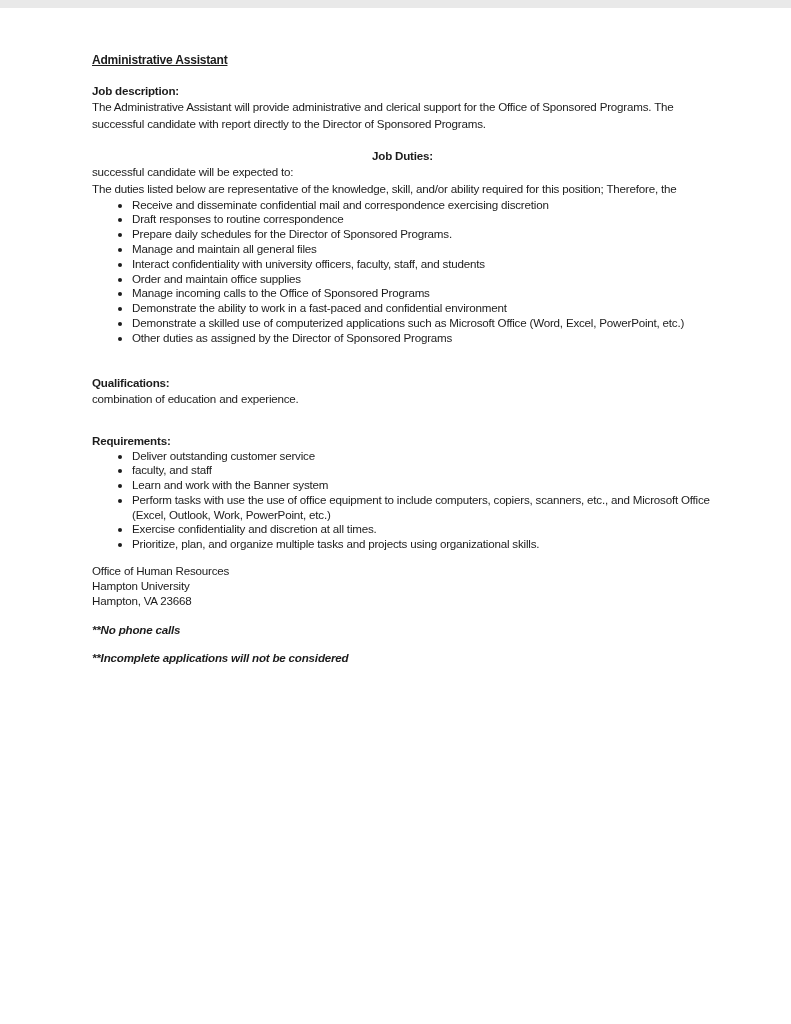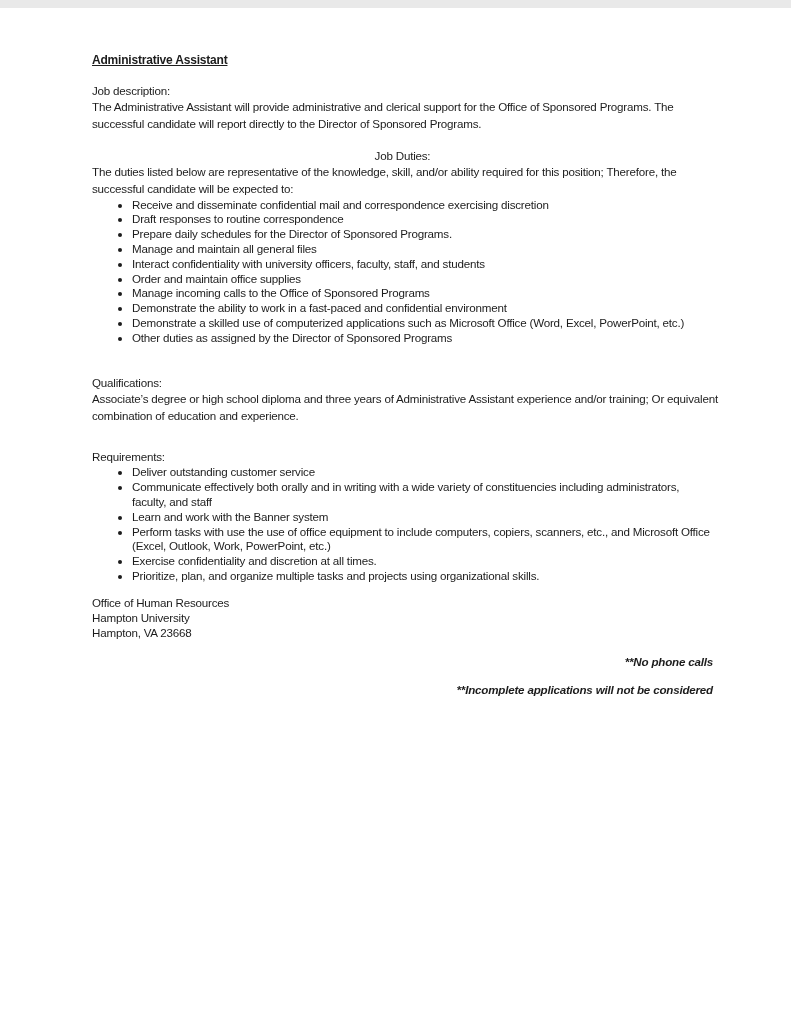--- a/index.html
+++ b/index.html
@@ -23,21 +23,21 @@
   }
   .title {
     margin: 0;
     font-size: 12px;
     font-weight: bold;
     text-decoration: underline;
     line-height: 17px;
   }
   .h {
     margin: 0;
-    font-weight: normal;
+    font-weight: bold;
     line-height: 17px;
   }
   p.body {
     margin: 0;
     line-height: 16.9px;
   }
   .ln { white-space: nowrap; }
   ul.bullets {
     margin: 0;
     padding: 0 0 0 40px;
@@ -57,74 +57,71 @@
   .mt-apply-b  { margin-top: 16px; }
   .address {
     margin-top: 11px;
     line-height: 15px;
   }
   .note {
     margin: 0;
     font-weight: bold;
     font-style: italic;
     line-height: 17px;
-    text-align: right;
   }
   .mt-note1 { margin-top: 13px; }
   .mt-note2 { margin-top: 11px; }
   .link {
     color: var(--link-color, #2222cc);
     text-decoration: underline;
     cursor: pointer;
   }
 </style>
 </head>
 <body>
 
 <div class="page">
 
   <h1 class="title">Administrative Assistant</h1>
 
   <p class="h mt-jd-h">Job description:</p>
   <p class="body">
     <span class="ln" style="display:block">The Administrative Assistant will provide administrative and clerical support for the Office of Sponsored Programs. The</span>
-    <span class="ln" style="display:block">successful candidate will report directly to the Director of Sponsored Programs.</span>
+    <span class="ln" style="display:block">successful candidate with report directly to the Director of Sponsored Programs.</span>
   </p>
 
   <p class="h mt-duties-h">Job Duties:</p>
   <p class="body mt-intro">
+    <span class="ln" style="display:block">successful candidate will be expected to:</span>
     <span class="ln" style="display:block">The duties listed below are representative of the knowledge, skill, and/or ability required for this position; Therefore, the</span>
-    <span class="ln" style="display:block">successful candidate will be expected to:</span>
   </p>
   <ul class="bullets">
     <li>Receive and disseminate confidential mail and correspondence exercising discretion</li>
     <li>Draft responses to routine correspondence</li>
     <li>Prepare daily schedules for the Director of Sponsored Programs.</li>
     <li>Manage and maintain all general files</li>
     <li>Interact confidentiality with university officers, faculty, staff, and students</li>
     <li>Order and maintain office supplies</li>
     <li>Manage incoming calls to the Office of Sponsored Programs</li>
     <li>Demonstrate the ability to work in a fast-paced and confidential environment</li>
     <li>Demonstrate a skilled use of computerized applications such as Microsoft Office (Word, Excel, PowerPoint, etc.)</li>
     <li>Other duties as assigned by the Director of Sponsored Programs</li>
   </ul>
 
   <p class="h mt-qual-h">Qualifications:</p>
   <p class="body mt-qual-b">
-    <span class="ln" style="display:block">Associate’s degree or high school diploma and three years of Administrative Assistant experience and/or training; Or equivalent</span>
     <span class="ln" style="display:block">combination of education and experience.</span>
   </p>
 
   <p class="h mt-req-h">Requirements:</p>
   <ul class="bullets mt-req-l">
     <li>
       <div class="ln">Deliver outstanding customer service</div>
     </li>
     <li>
-      <div class="ln">Communicate effectively both orally and in writing with a wide variety of constituencies including administrators,</div>
       <div class="ln">faculty, and staff</div>
     </li>
     <li>
       <div class="ln">Learn and work with the Banner system</div>
     </li>
     <li>
       <div class="ln">Perform tasks with use the use of office equipment to include computers, copiers, scanners, etc., and Microsoft Office</div>
       <div class="ln">(Excel, Outlook, Work, PowerPoint, etc.)</div>
     </li>
     <li>

